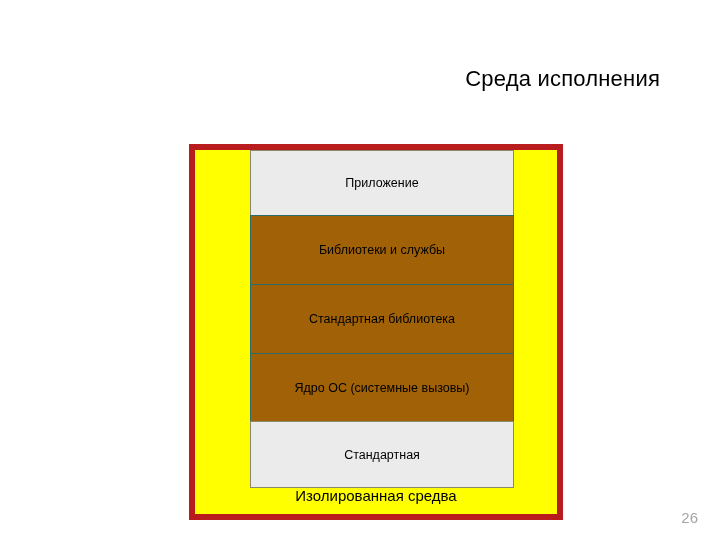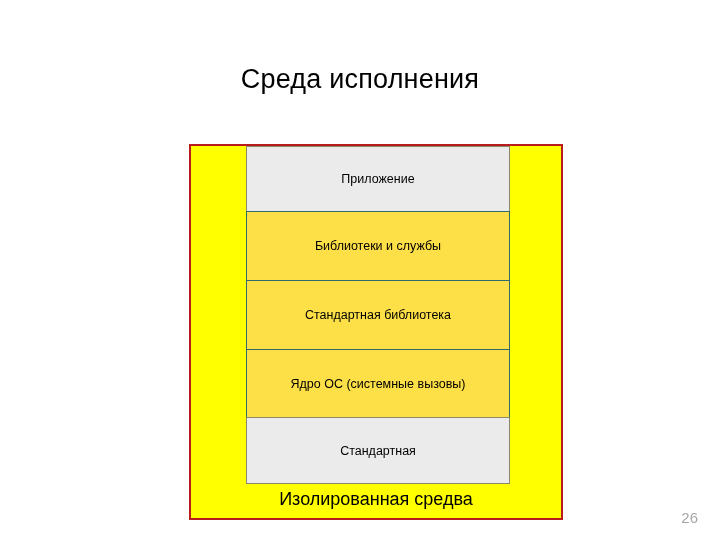--- a/index.html
+++ b/index.html
@@ -24,51 +24,51 @@
     height: 540px;
     background: #ffffff;
   }
 
   
   .slide-title {
     position: absolute;
     left: 60px;
     top: 62px;
     width: 600px;
-    text-align: center;
-    font-size: 27px;
+    text-align: right;
+    font-size: 22px;
     line-height: 34px;
     color: #000000;
     font-weight: 400;
     letter-spacing: 0.2px;
     white-space: nowrap;
   }
 
   
   .sandbox {
     position: absolute;
     left: 189px;
     top: 144px;
     width: 374px;
     height: 376px;
     background: #ffff00;
-    border: 2px solid #b91c1c;
+    border: 6px solid #b91c1c;
     box-sizing: border-box;
   }
 
   .sandbox-label {
     position: absolute;
     left: 0;
     bottom: 0;
     width: 100%;
     height: 38px;
     display: flex;
     align-items: center;
     justify-content: center;
-    font-size: 18px;
+    font-size: 15px;
     color: #000000;
     box-sizing: border-box;
   }
 
   
   .stack {
     position: absolute;
     left: 55px;
     top: 0px;
     width: 264px;
@@ -85,21 +85,21 @@
     align-items: center;
     justify-content: center;
     text-align: center;
     font-size: 12.5px;
     line-height: 16px;
     color: #000000;
     border: 1px solid #3c5a5a;
   }
 
   .layer.gray  { background: #ebebeb; border-color: #8a8a6a; }
-  .layer.cyan  { background: #fde047; border-color: #2f6b6b; }
+  .layer.cyan  { background: #a16207; border-color: #2f6b6b; }
 
   .layer-app      { top:   0px; height:  66px; }
   .layer-libs     { top:  65px; height:  70px; }
   .layer-stdlib   { top: 134px; height:  70px; }
   .layer-kernel   { top: 203px; height:  69px; }
   .layer-hardware { top: 271px; height:  67px; }
 
   
   .page-number {
     position: absolute;

